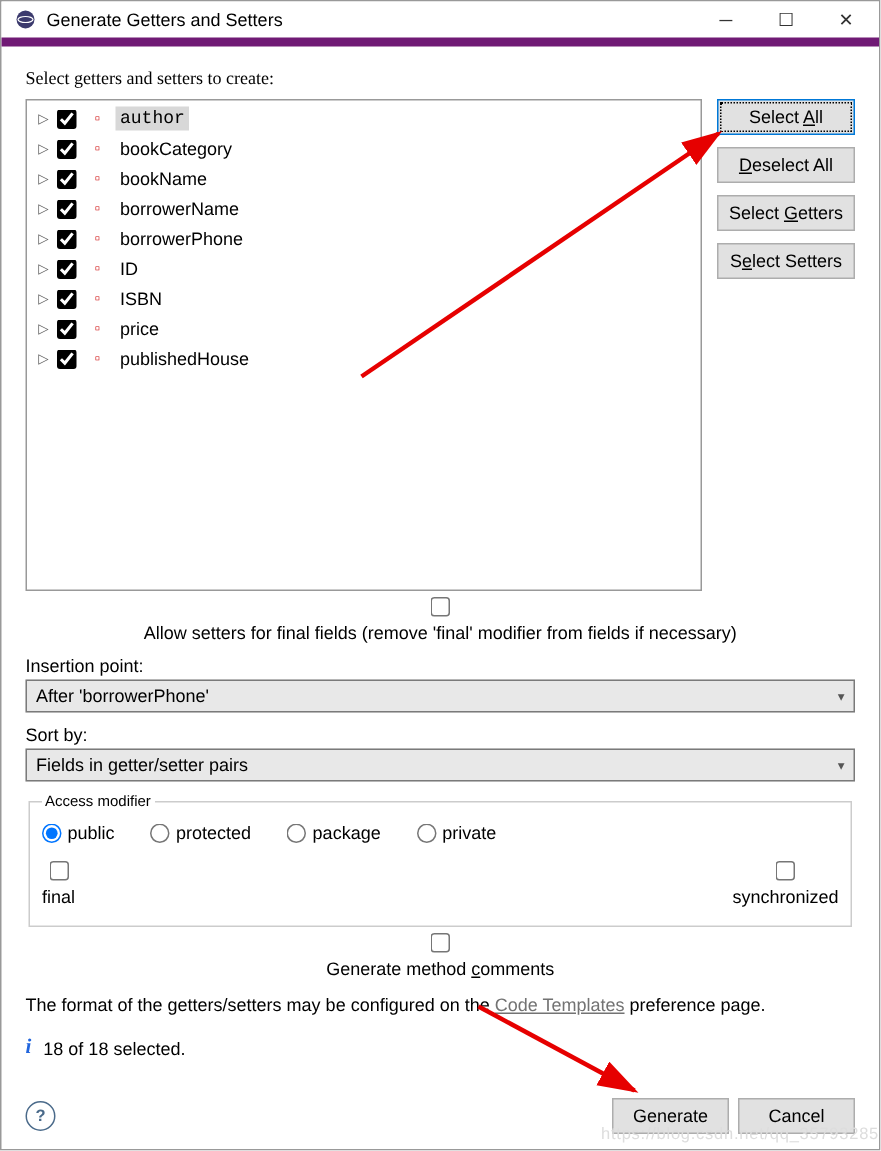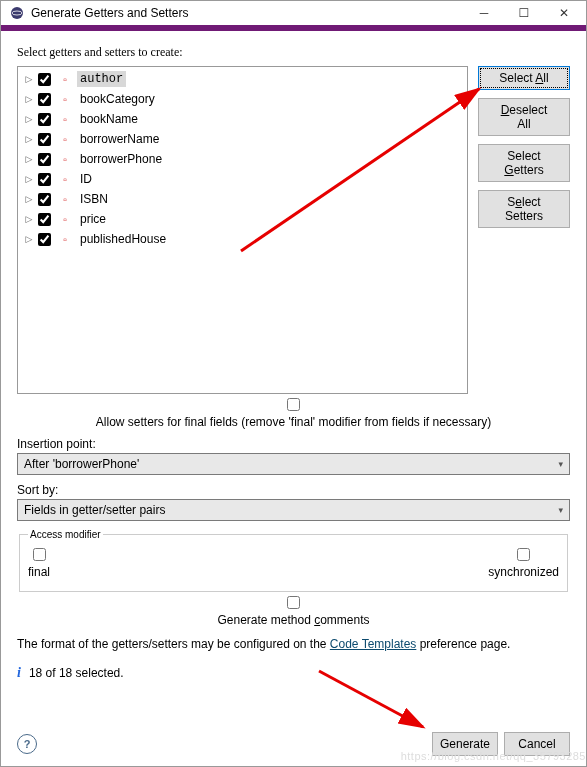--- a/index.html
+++ b/index.html
@@ -16,43 +16,43 @@
     .tree-wrap { flex: 1; border: 1px solid #999; height: 328px; overflow: auto; background: #fff; }
     .tree { padding: 2px 0; }
     .tree-item { display: flex; align-items: center; height: 20px; padding: 0 4px; gap: 2px; }
     .tree-item.selected .label { background: #d8d8d8; font-family: Liberation Mono, monospace; }
     .expander { width: 14px; height: 14px; display: flex; align-items: center; justify-content: center; color: #666; font-size: 9px; }
     .chk { width: 13px; height: 13px; margin: 0 2px 0 0; accent-color: #000; }
     .field-icon { width: 16px; height: 16px; display: flex; align-items: center; justify-content: center; color: #c00; margin: 0 2px; }
     .field-icon::before { content: "▫"; font-size: 10px; color: #c00; }
     .label { padding: 1px 3px; }
     .side-buttons { display: flex; flex-direction: column; gap: 8px; width: 92px; }
-    .btn { border: 1px solid #adadad; background: #e1e1e1; padding: 4px 16px; text-align: center; cursor: default; }
+    .btn { border: 1px solid #adadad; background: #e1e1e1; padding: 4px 2px; text-align: center; cursor: default; }
     .btn.focused { border: 1px solid #0078d7; outline: 1px dotted #000; outline-offset: -3px; }
     .under { text-decoration: underline; }
     .field-row { margin-top: 10px; }
     .chk-row { display: flex; align-items: center; gap: 4px; margin: 4px 0; flex-direction: column; }
     .chk-row input { margin: 0; }
     .section-label { margin-top: 8px; margin-bottom: 2px; }
     .select { width: 100%; border: 1px solid #7a7a7a; background: #e8e8e8; height: 22px; display: flex; align-items: center; justify-content: space-between; padding: 0 6px; }
     .fieldset { border: 1px solid #ccc; margin-top: 8px; padding: 4px 8px 8px; }
     .fieldset-title { font-size: 10px; padding: 0 2px; }
     .radio-row { display: flex; gap: 24px; margin: 4px 0 8px; flex-wrap: wrap; }
     .radio-item { display: flex; align-items: center; gap: 4px; }
     .radio-item input { margin: 0; }
     .radio-item.pkgs input { accent-color: #0078d7; }
     .chk-grid { display: flex; gap: 65px; justify-content: space-between; }
     .format-text { margin-top: 10px; }
-    .link { color: #0c4a6e; text-decoration: underline; }
+    .link { color: #737373; text-decoration: underline; }
     .status { display: flex; align-items: center; gap: 8px; margin-top: 14px; }
     .info-icon { font-family: Georgia, serif; font-style: italic; color: #2266dd; font-size: 14px; font-weight: bold; }
     .bottom { position: absolute; bottom: 10px; left: 16px; right: 16px; display: flex; align-items: center; }
     .help-icon { width: 20px; height: 20px; border: 1.5px solid #4a6a8a; border-radius: 50%; display: flex; align-items: center; justify-content: center; color: #4a6a8a; font-weight: bold; font-size: 11px; }
     .bottom-spacer { flex: 1; }
-    .action-btn { border: 1px solid #adadad; background: #e1e1e1; padding: 4px 2px; width: 66px; text-align: center; margin-left: 6px; }
+    .action-btn { border: 1px solid #adadad; background: #e1e1e1; padding: 4px 2px; width: 78px; text-align: center; margin-left: 6px; }
     .dd-arrow { font-size: 9px; color: #555; }
     .watermark { position: absolute; bottom: 4px; right: 0; color: #ddd; font-size: 11px; letter-spacing: 0.5px; pointer-events: none; }
     
     .arrow-svg { position: absolute; top: 0; left: 0; pointer-events: none; }
   </style>
 </head>
 <body>
 
 <div class="window">
   <div class="titlebar">
@@ -152,20 +152,38 @@
     </div>
 
     <div class="section-label">Sort by:</div>
     <div class="select">
       <span>Fields in getter/setter pairs</span>
       <span class="dd-arrow">▾</span>
     </div>
 
     <fieldset class="fieldset">
       <legend class="fieldset-title">Access modifier</legend>
+      <div class="radio-row">
+        <label class="radio-item">
+            <input type="radio" name="am" checked="" style="">
+            <span>public</span>
+          </label>
+        <label class="radio-item">
+            <input type="radio" name="am" style="">
+            <span>protected</span>
+          </label>
+        <label class="radio-item pkgs">
+            <input type="radio" name="am" style="">
+            <span>package</span>
+          </label>
+        <label class="radio-item">
+            <input type="radio" name="am" style="">
+            <span>private</span>
+          </label>
+      </div>
       <div class="chk-grid">
         <label class="chk-row">
             <input type="checkbox" style="">
             <span>final</span>
           </label>
         <label class="chk-row">
             <input type="checkbox" style="">
             <span>synchronized</span>
           </label>
       </div>

